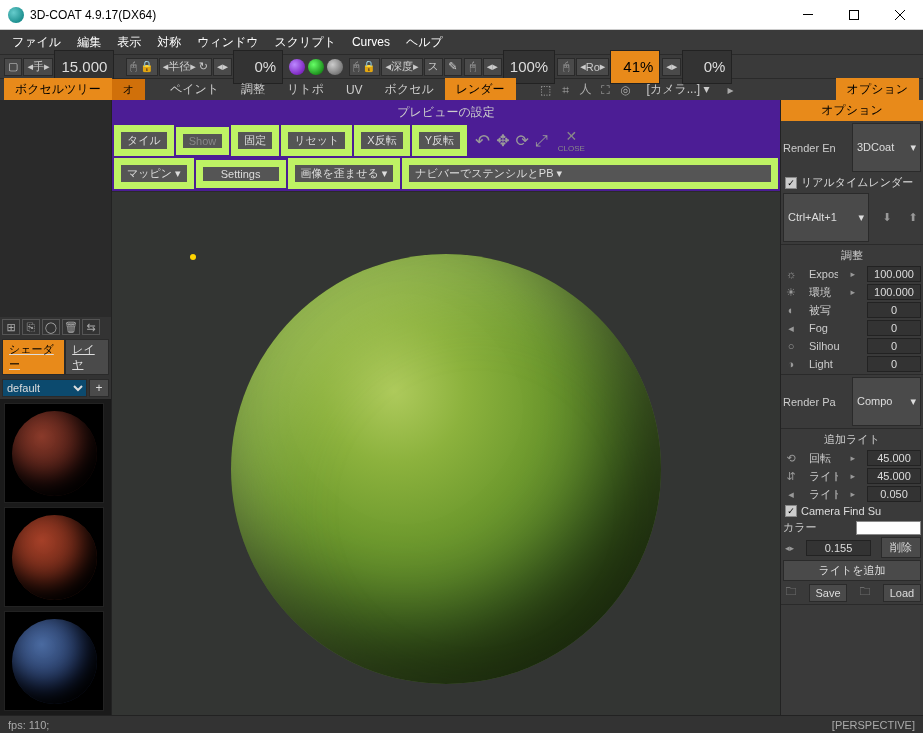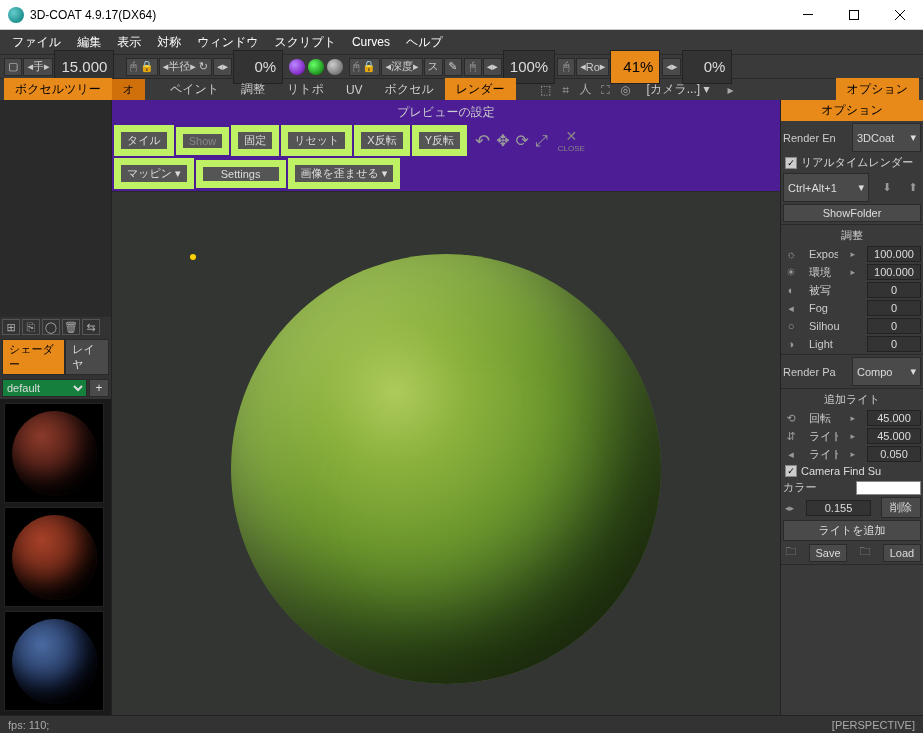--- a/index.html
+++ b/index.html
@@ -23,25 +23,25 @@
   .tabbar { height: 22px; background: #3a3a3a; display: flex; align-items: center; padding: 0 4px; gap: 0; border-top: 1px solid #2a2a2a; }
   .tab { padding: 2px 10px; cursor: pointer; color: #ccc; font-size: 12px; border: 1px solid transparent; }
   .tab.active { background: #e88a1a; color: #000; }
   .tab.sub { font-size: 11px; }
   .tab-spacer { flex: 1; }
   .icon-btn { width: 20px; height: 18px; display: flex; align-items: center; justify-content: center; cursor: pointer; color: #aaa; }
   
   .main-row { display: flex; height: calc(733px - 30px - 24px - 24px - 22px - 18px); }
   
   .left-panel { width: 112px; background: #333; display: flex; flex-direction: column; border-right: 1px solid #222; }
-  .left-tabs { display: flex; gap: 0; padding: 2px; }
+  .left-tabs { display: flex; gap: 0; padding: 2px; text-decoration: underline; }
   .left-tab { padding: 2px 6px; cursor: pointer; font-size: 11px; background: #4a4a4a; border: 1px solid #2a2a2a; }
   .left-tab.active { background: #e88a1a; color: #000; }
   .left-select { display: flex; padding: 2px; gap: 2px; }
-  .left-select select { flex: 1; background: #15803d; color: #ddd; border: 1px solid #2a2a2a; font-size: 11px; height: 18px; }
+  .left-select select { flex: 1; background: #0c4a6e; color: #ddd; border: 1px solid #2a2a2a; font-size: 11px; height: 18px; }
   .add-btn { width: 20px; height: 18px; background: #4a4a4a; border: 1px solid #2a2a2a; display: flex; align-items: center; justify-content: center; cursor: pointer; }
   .shader-thumb { width: 100px; height: 100px; margin: 4px; border: 1px solid #222; background: #000; display: flex; align-items: center; justify-content: center; }
   .sh-ball { width: 85px; height: 85px; border-radius: 50%; }
   .icon-row { display: flex; gap: 2px; padding: 2px; }
   .icon-row .icn { width: 18px; height: 16px; border: 1px solid #555; display: flex; align-items: center; justify-content: center; cursor: pointer; color: #aaa; font-size: 11px; }
   
   .center { flex: 1; display: flex; flex-direction: column; background: #3a3a3a; }
   .sub-toolbar { background: #4c1d95; display: flex; flex-direction: column; padding: 1px; border-bottom: 1px solid #2a2a2a; }
   .st-row { display: flex; align-items: center; gap: 2px; padding: 1px; }
   .st-title { text-align: center; flex: 1; color: #ccc; font-size: 12px; padding: 2px; }
@@ -53,21 +53,21 @@
   .sphere { width: 430px; height: 430px; border-radius: 50%; background: radial-gradient(circle at 38% 32%, #aeca5c 0%, #8cb23d 18%, #6e9a2e 38%, #4f7a26 60%, #355618 80%, #1e310e 100%), repeating-linear-gradient(37deg, rgba(180,200,90,0.18) 0 1px, transparent 1px 4px), repeating-linear-gradient(-52deg, rgba(40,60,20,0.25) 0 1px, transparent 1px 5px); background-blend-mode: normal, overlay, multiply; box-shadow: inset -40px -60px 80px rgba(0,0,0,0.55), inset 30px 40px 70px rgba(230,240,170,0.25); position: relative; top: 15px; }
   .sun-dot { position: absolute; left: 78px; top: 62px; width: 6px; height: 6px; background: #ffd400; border-radius: 50%; }
   
   .right-panel { width: 143px; background: #3a3a3a; border-left: 1px solid #222; display: flex; flex-direction: column; font-size: 11px; }
   .rp-head { background: #e88a1a; color: #000; padding: 2px 8px; text-align: center; font-size: 12px; }
   .rp-sect { padding: 1px 2px; border-bottom: 1px solid #2a2a2a; }
   .rp-row { display: flex; align-items: center; gap: 10px; padding: 1px 0; }
   .rp-lbl { flex: 1; color: #ccc; font-size: 11px; white-space: nowrap; overflow: hidden; }
   .rp-val { width: 54px; background: #333; border: 1px solid #222; text-align: center; padding: 1px 0; color: #ddd; }
   .rp-btn { background: #4a4a4a; border: 1px solid #2a2a2a; padding: 2px 4px; text-align: center; cursor: pointer; flex: 1; color: #ddd; }
-  .rp-drop { background: #4a4a4a; border: 1px solid #2a2a2a; padding: 7px 4px; color: #ddd; display: flex; justify-content: space-between; align-items: center; cursor: pointer; }
+  .rp-drop { background: #4a4a4a; border: 1px solid #2a2a2a; padding: 17px 4px; color: #ddd; display: flex; justify-content: space-between; cursor: pointer; }
   .rp-checkbox { display: flex; align-items: center; gap: 4px; padding: 2px; }
   .rp-chk { width: 12px; height: 12px; background: #ccc; border: 1px solid #888; display: flex; align-items: center; justify-content: center; color: #000; font-size: 9px; }
   .color-swatch { flex: 1; height: 14px; background: #fff; border: 1px solid #888; }
   .rp-title { text-align: center; color: #ccc; padding: 2px; }
   .rp-icon { width: 16px; text-align: center; color: #999; }
   .slider-arrows { color: #999; font-size: 9px; padding: 0 2px; }
   
   .statusbar { height: 18px; background: #333; display: flex; align-items: center; padding: 0 8px; color: #aaa; font-size: 11px; border-top: 1px solid #222; }
   .status-right { margin-left: auto; }
   
@@ -222,20 +222,21 @@
           <div class="st-close">
               <span style="font-size:14px">✕</span>
               <span>CLOSE</span>
             </div>
         </div>
       </div>
       <div class="st-row">
         <div class="st-btn"><span>マッピン</span> ▾</div>
         <div class="st-btn" style="min-width:90px;text-align:center">Settings</div>
         <div class="st-btn"><span>画像を歪ませる</span> ▾</div>
+        <div class="st-btn" style="flex:1"><span>ナビバーでステンシルとPB</span> ▾</div>
       </div>
     </div>
     <div class="viewport">
       <div class="sun-dot"></div>
       <div class="sphere"></div>
     </div>
   </div>
 
   <div class="right-panel">
     <div class="rp-head">オプション</div>
@@ -252,23 +253,20 @@
         <span>リアルタイムレンダー</span>
       </div>
       <div class="rp-row">
         <div class="rp-drop" style="flex:1">
             <span>Ctrl+Alt+1</span>
             <span>▾</span>
           </div>
         <div class="rp-icon">⬇</div>
         <div class="rp-icon">⬆</div>
       </div>
-      <div class="rp-row">
-          <div class="rp-btn">ShowFolder</div>
-        </div>
     </div>
     <div class="rp-sect">
       <div class="rp-title">調整</div>
       <div class="rp-row">
           <span class="rp-icon">☼</span>
           <span class="rp-lbl">Expos</span>
           <span class="slider-arrows">▸</span>
           <div class="rp-val">100.000</div>
         </div>
       <div class="rp-row">

